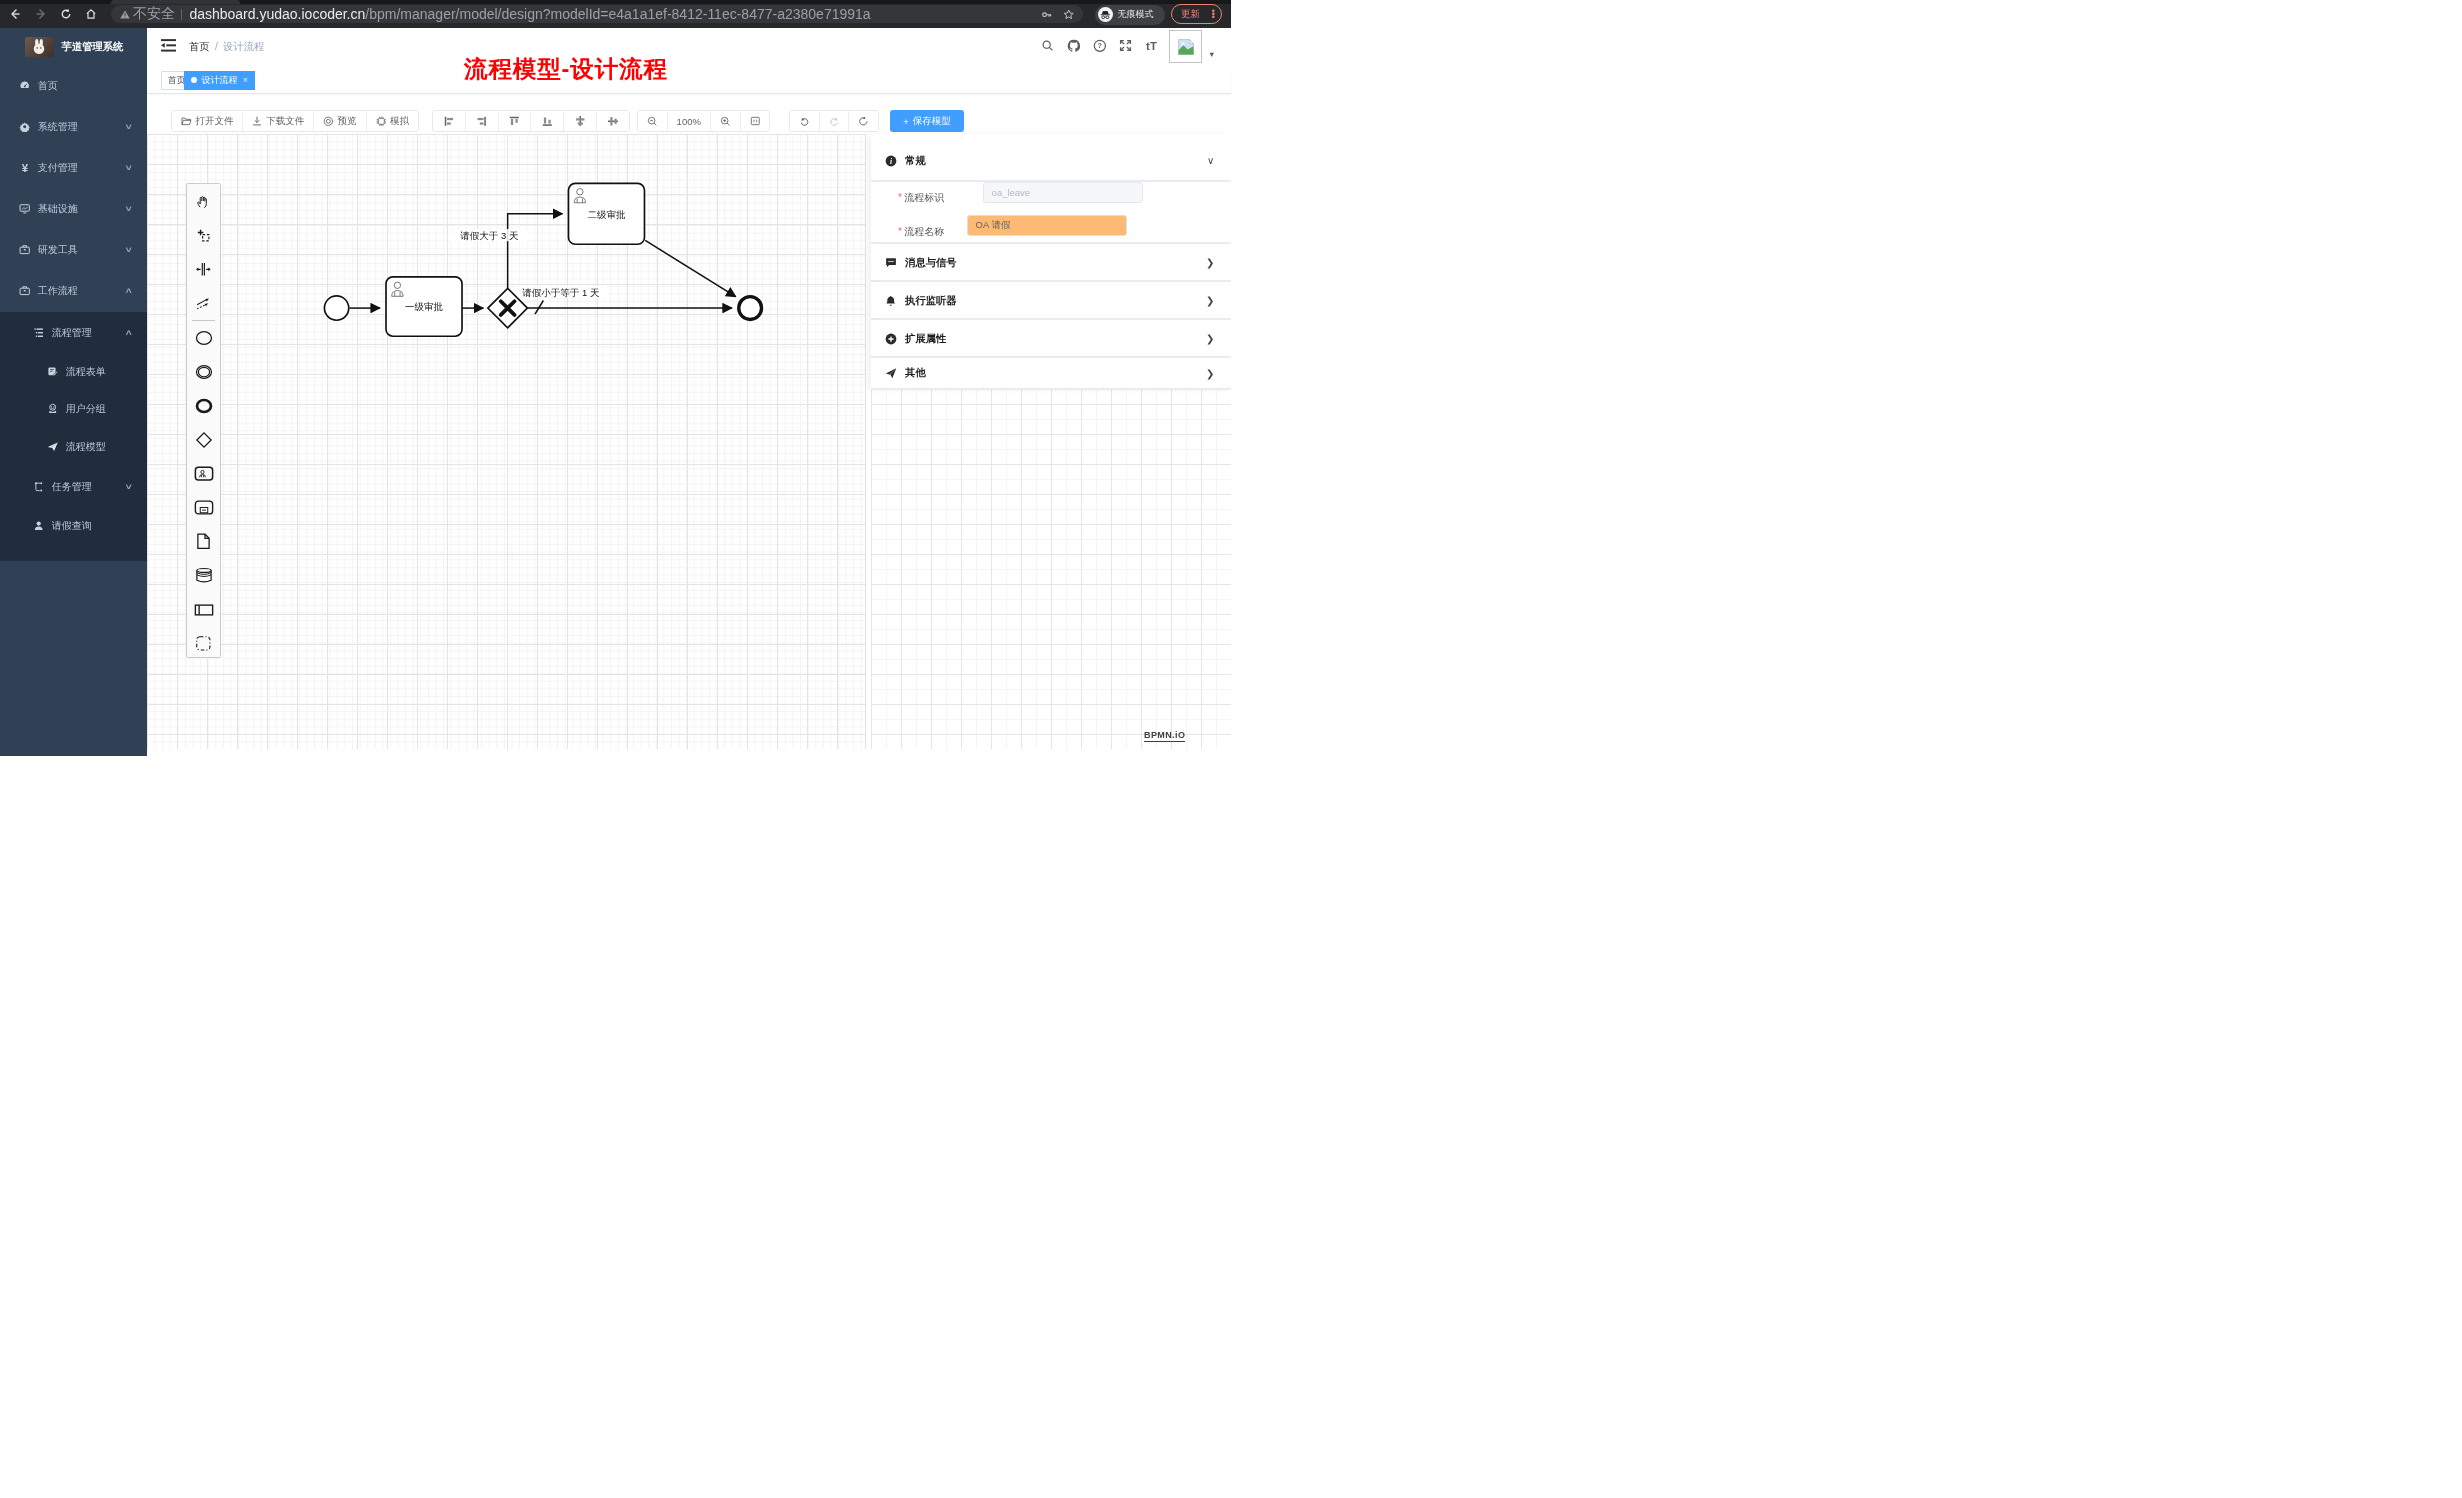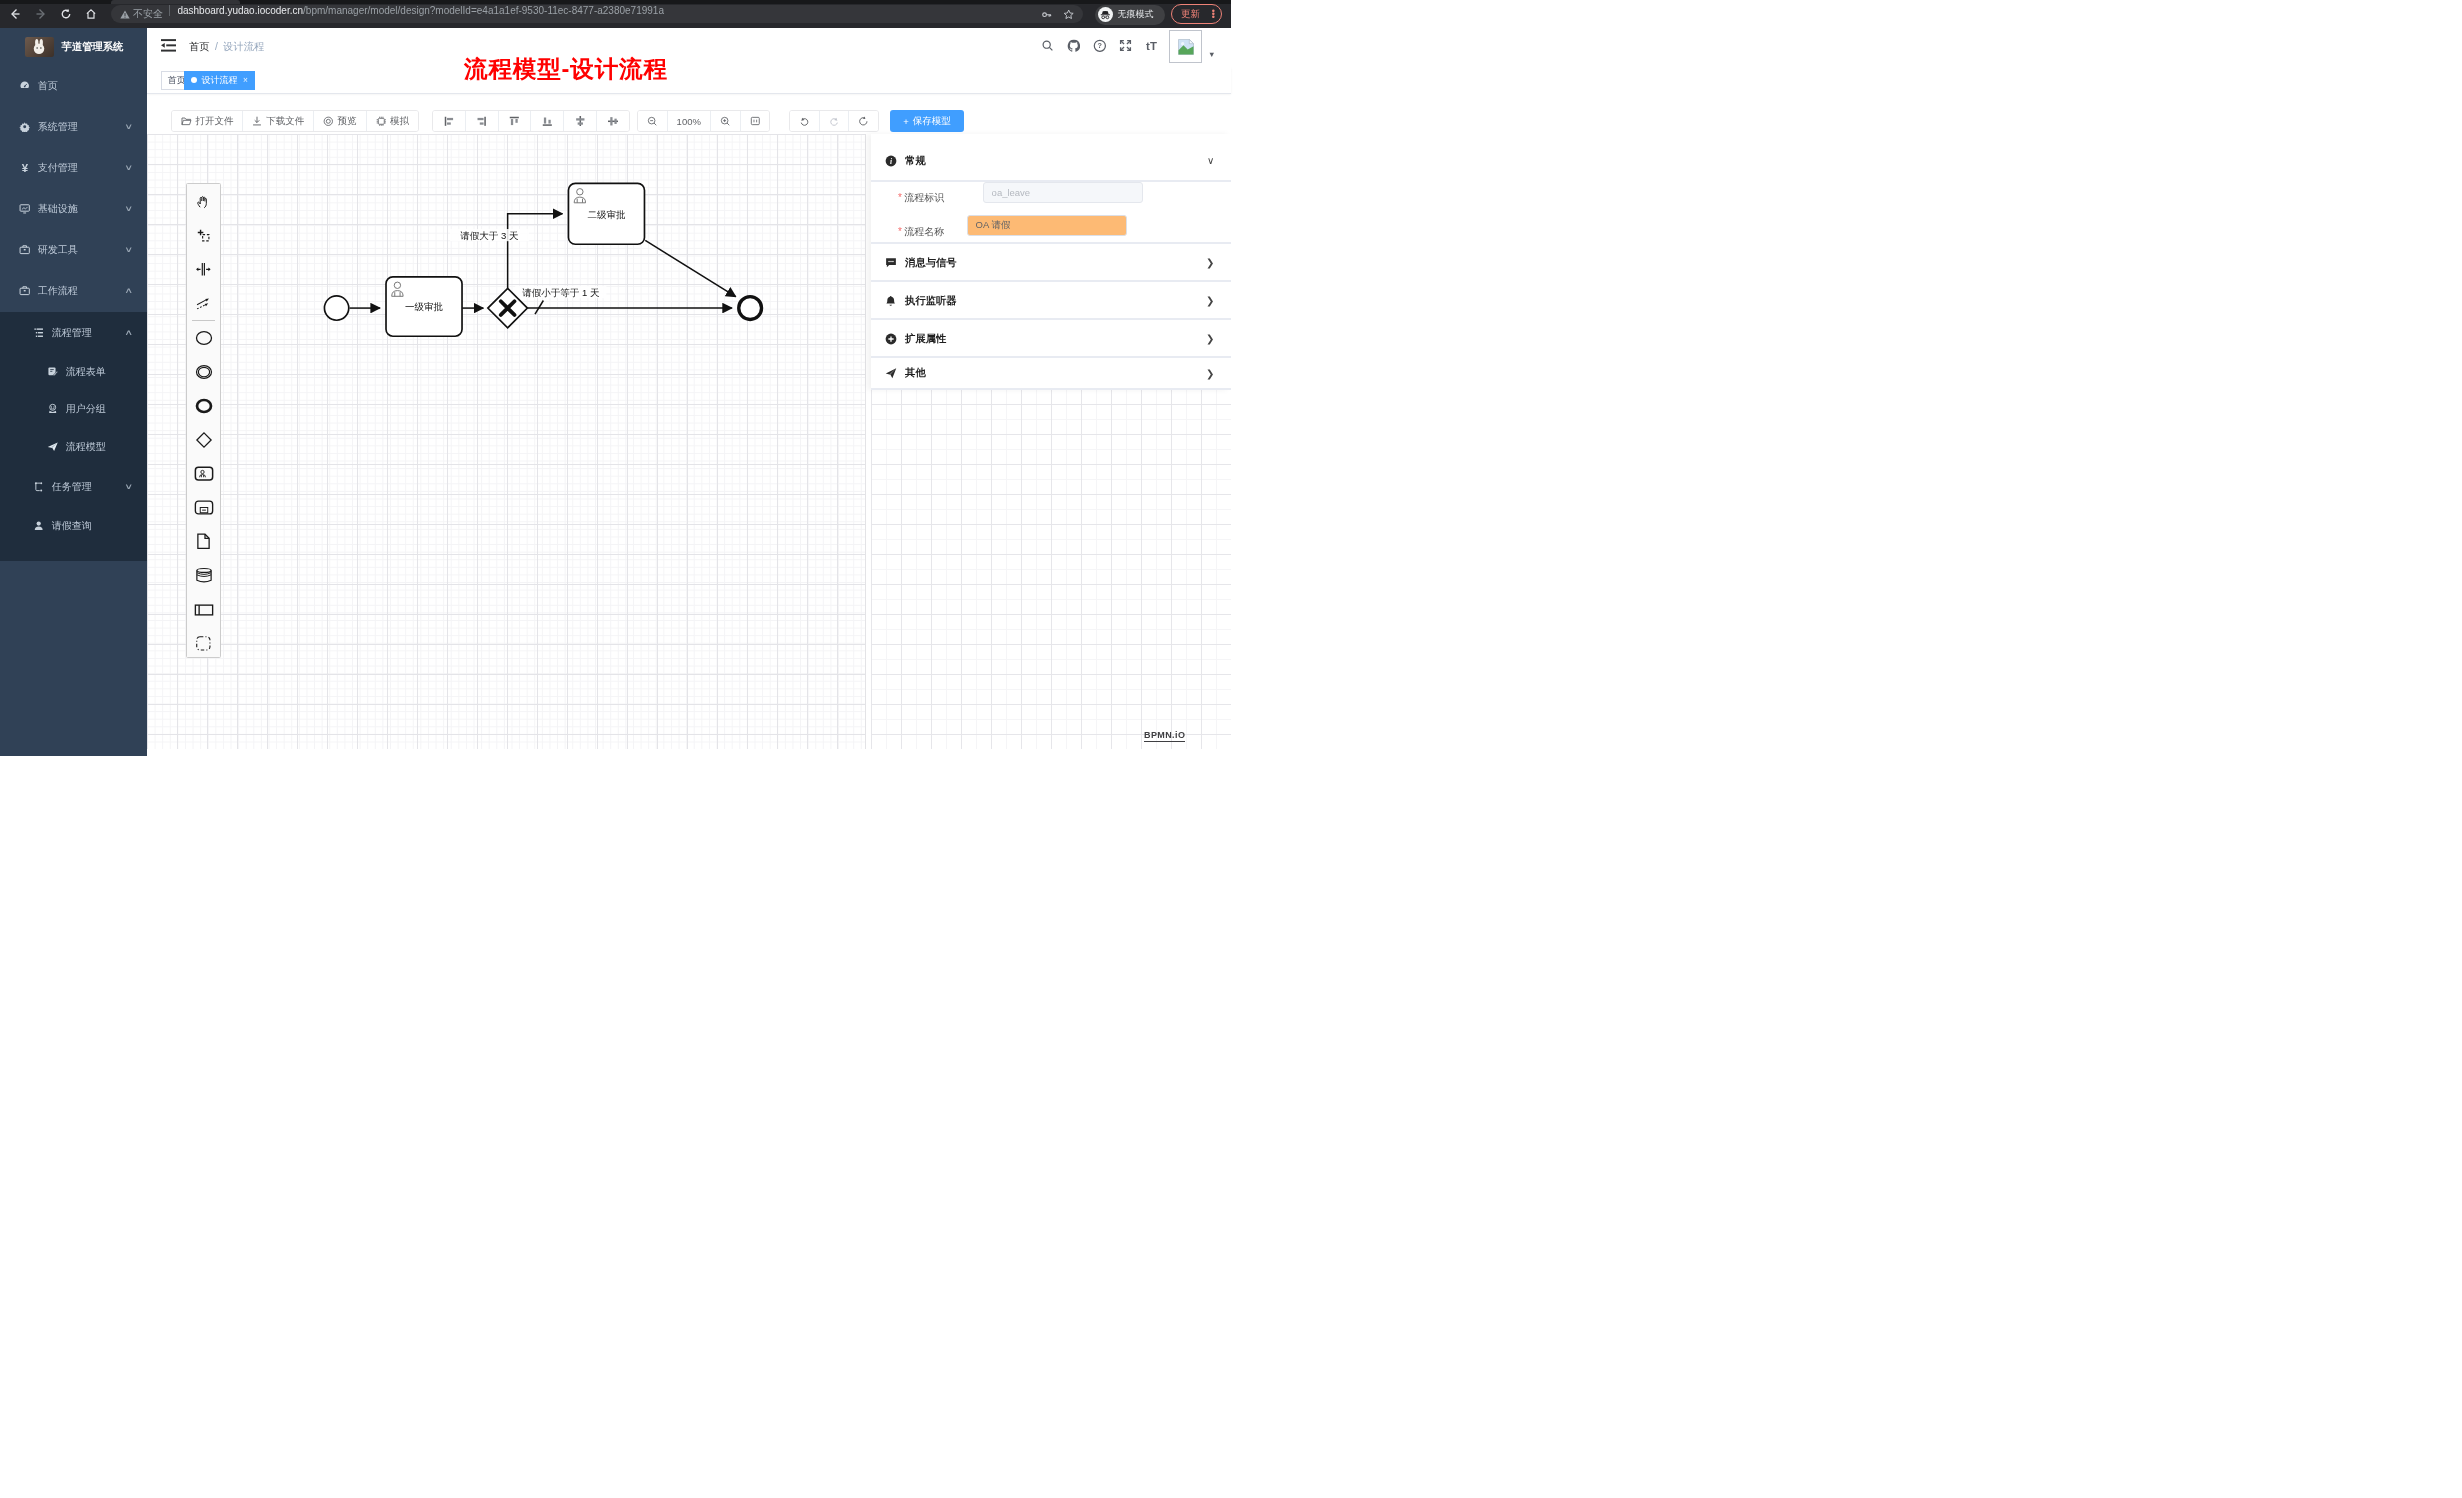--- a/index.html
+++ b/index.html
@@ -10,21 +10,21 @@
   *{margin:0;padding:0;box-sizing:border-box;}
   html,body{width:1231px;height:749px;overflow:hidden;background:#fff;
     font-family:"Liberation Sans",sans-serif;-webkit-font-smoothing:antialiased;}
 
   
   #chrome{position:absolute;left:0;top:0;width:1231px;height:28px;background:var(--chrome-dark);}
   #tabsliver{position:absolute;left:0;top:0;width:1231px;height:3.8px;background:#17181a;}
   #tabsliver .activetab{position:absolute;left:111px;top:0;width:129px;height:3.8px;background:#323337;border-radius:3px 3px 0 0;}
   .navicon{position:absolute;top:6px;width:16.7px;height:16.7px;color:#dfe1e5;display:flex;align-items:center;justify-content:center;}
   #urlbar{position:absolute;left:111px;top:5.3px;width:972px;height:18px;border-radius:9px;background:var(--pill);
-    display:flex;color:#9aa0a6;font-size:10px;}
+    display:flex;align-items:center;color:#9aa0a6;font-size:14px;}
   #urlbar .sec{display:flex;align-items:center;gap:3px;padding:0 6px 0 9px;}
   #urlbar .div{width:0.8px;height:10.6px;background:#5f6368;margin-right:7.6px;}
   #urlbar .host{color:#e8eaed;}
   #urlbar .path{color:#9aa0a6;white-space:nowrap;overflow:hidden;flex:1;}
   #urlbar .tail{margin-left:auto;display:flex;align-items:center;gap:10.6px;padding-right:9px;color:#c7cacf;}
   #incog{position:absolute;left:1095px;top:4.6px;width:70px;height:20px;border-radius:10px;background:#3f4043;
     display:flex;align-items:center;gap:4.6px;padding-left:3px;color:#e8eaed;font-size:9px;}
   #incog .face{width:15px;height:15px;border-radius:50%;background:#f1f3f4;display:flex;align-items:center;justify-content:center;}
   #update{position:absolute;left:1171px;top:3.8px;width:51px;height:20.5px;border:1.1px solid var(--salmon);border-radius:10.6px;
     color:var(--salmon);font-size:9.5px;display:flex;align-items:center;justify-content:space-between;padding:0 6px 0 9px;}
@@ -138,21 +138,21 @@
     <span class="sec">
       <svg width="10" height="9" viewBox="0 0 14 12">
           <path d="M7 0.5 L13.5 11.5 H0.5 Z" fill="#9aa0a6"></path>
           <rect x="6.3" y="4" width="1.4" height="4" fill="#35363a"></rect>
           <rect x="6.3" y="9" width="1.4" height="1.4" fill="#35363a"></rect>
         </svg>
       <span>不安全</span>
     </span>
     <span class="div"></span>
     <span class="host">dashboard.yudao.iocoder.cn</span>
-      <span class="path">/bpm/manager/model/design?modelId=e4a1a1ef-9530-11ec-8477-a2380e71991a</span>
+      <span class="path">/bpm/manager/model/design?modelId=e4a1a1ef-8412-11ec-8477-a2380e71991a</span>
     <span class="tail">
       <svg width="11.4" height="11.4" viewBox="0 0 16 16">
           <circle cx="5" cy="8" r="2.6" stroke="#c7cacf" stroke-width="1.6" fill="none"></circle>
           <path d="M7.5 8 H14 M11.5 8 V11 M13.5 8 V10.2" stroke="#c7cacf" stroke-width="1.6"></path>
         </svg>
       <svg width="11.4" height="11.4" viewBox="0 0 16 16">
           <path d="M8 1.5 L9.9 5.6 14.3 6.1 11 9.1 11.9 13.4 8 11.2 4.1 13.4 5 9.1 1.7 6.1 6.1 5.6 Z" stroke="#c7cacf" stroke-width="1.3" fill="none"></path>
         </svg>
     </span>
   </div>

